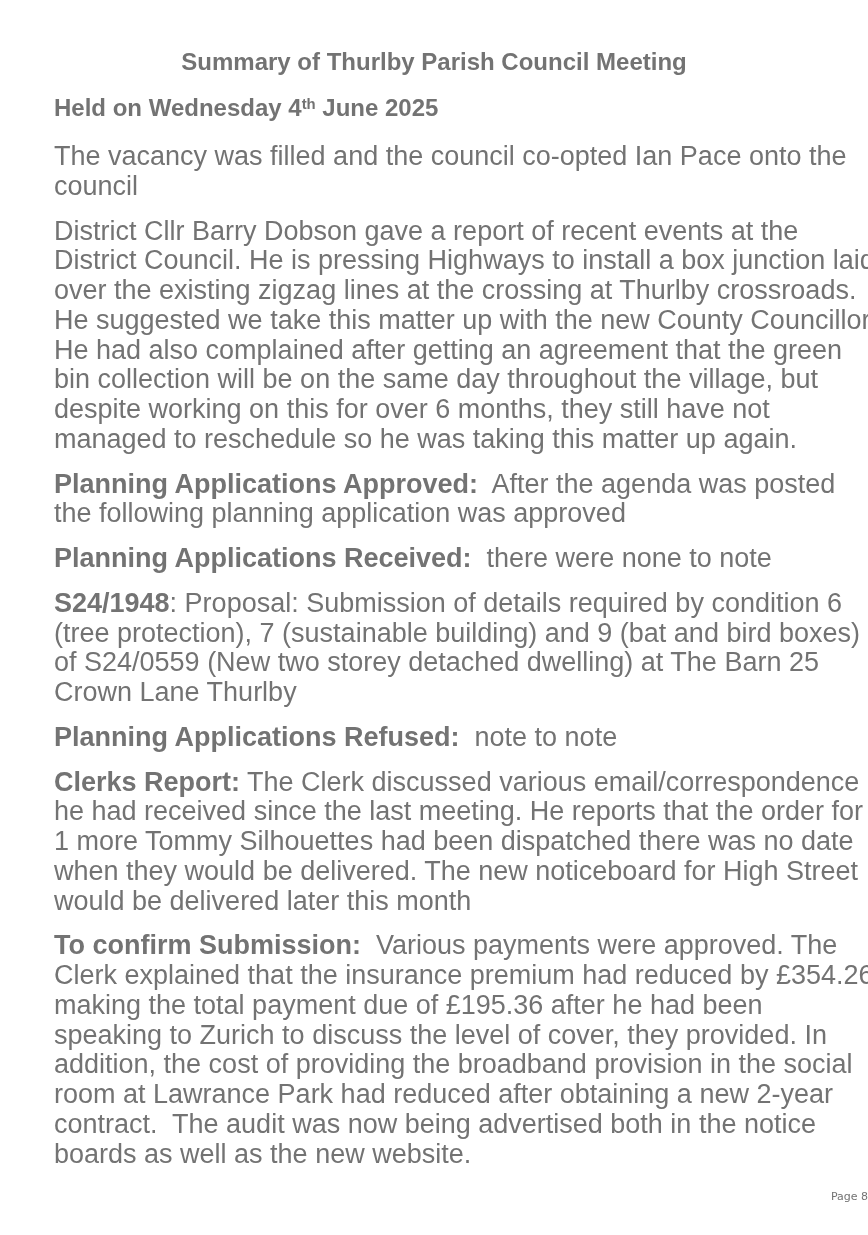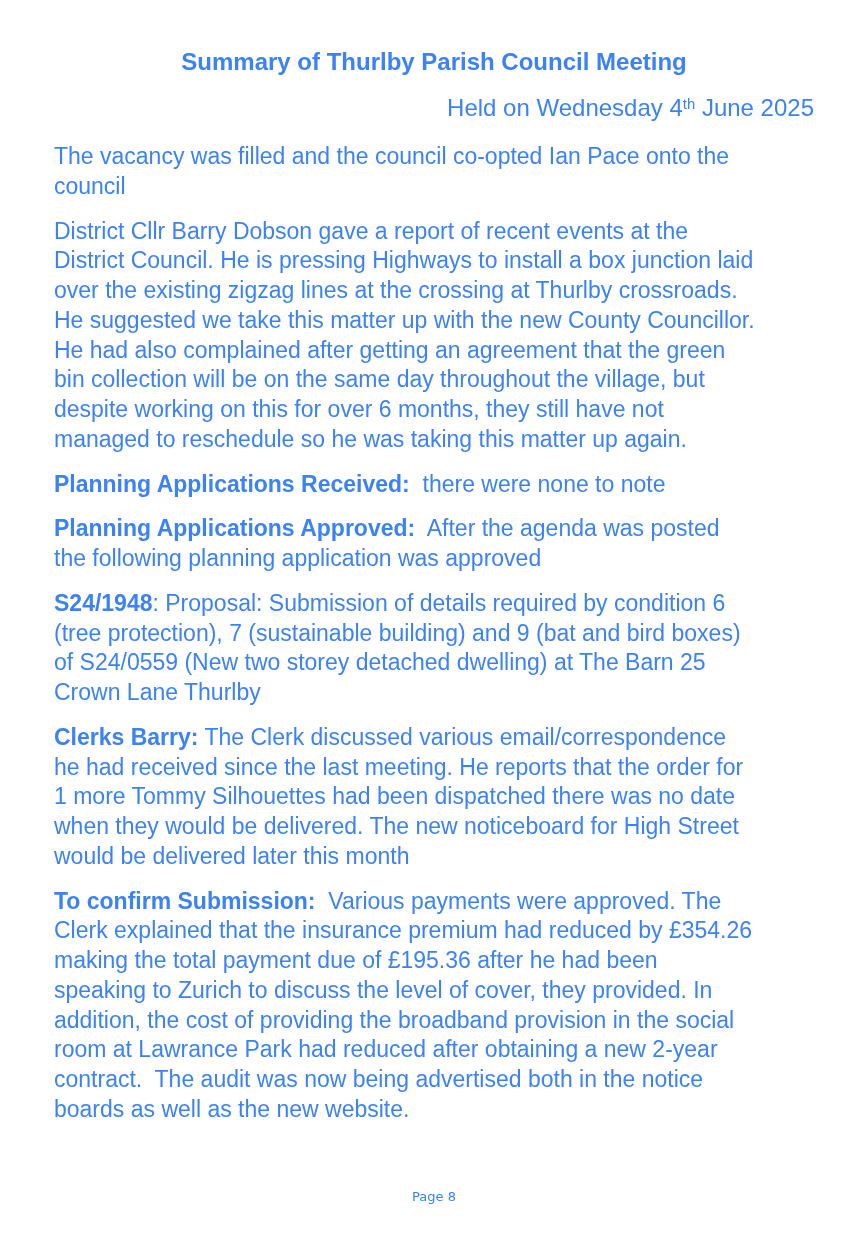--- a/index.html
+++ b/index.html
@@ -5,63 +5,63 @@
   html, body {
     margin: 0;
     padding: 0;
     background: #ffffff;
   }
   .page {
     position: relative;
     width: 868px;
     height: 1235px;
     background: #ffffff;
-    color: #3b82f6;
+    color: #737373;
     overflow: hidden;
     font-family: "Liberation Sans", sans-serif;
     box-sizing: border-box;
     padding: 47px 54px 0 54px;
   }
   .doc-title {
     font-size: 24px;
     font-weight: bold;
     line-height: 30px;
     text-align: center;
     margin: 0 0 16px 0;
   }
   .doc-subtitle {
     font-size: 24px;
-    font-weight: normal;
+    font-weight: bold;
     line-height: 30px;
-    text-align: right;
+    text-align: left;
     margin: 0 0 16px 0;
   }
   .doc-subtitle .sup {
     font-size: 62%;
     position: relative;
     top: -0.45em;
   }
   .para {
-    font-size: 23px;
+    font-size: 27px;
     line-height: 29.75px;
     margin: 0 0 15px 0;
     white-space: pre;
     letter-spacing: 0;
   }
   .para b {
     font-weight: bold;
   }
   .page-footer {
     position: absolute;
     top: 1186px;
     left: 0;
     width: 100%;
-    text-align: center;
+    text-align: right;
     font-family: "DejaVu Sans", sans-serif;
-    font-size: 13px;
+    font-size: 11px;
     line-height: 22px;
   }
 </style>
 </head>
 <body>
 
 <div class="page">
 
   <h1 class="doc-title">Summary of Thurlby Parish Council Meeting</h1>
 
@@ -72,32 +72,33 @@
 
   <p class="para"><b></b><span>District Cllr Barry Dobson gave a report of recent events at the
 District Council. He is pressing Highways to install a box junction laid
 over the existing zigzag lines at the crossing at Thurlby crossroads.
 He suggested we take this matter up with the new County Councillor.
 He had also complained after getting an agreement that the green
 bin collection will be on the same day throughout the village, but
 despite working on this for over 6 months, they still have not
 managed to reschedule so he was taking this matter up again.</span></p>
 
-  <p class="para"><b>Planning Applications Received:</b><span>  there were none to note</span></p>
-
   <p class="para"><b>Planning Applications Approved:</b><span>  After the agenda was posted
 the following planning application was approved</span></p>
+
+  <p class="para"><b>Planning Applications Received:</b><span>  there were none to note</span></p>
 
   <p class="para"><b>S24/1948</b><span>: Proposal: Submission of details required by condition 6
 (tree protection), 7 (sustainable building) and 9 (bat and bird boxes)
 of S24/0559 (New two storey detached dwelling) at The Barn 25
 Crown Lane Thurlby</span></p>
 
+  <p class="para"><b>Planning Applications Refused:</b><span>  note to note</span></p>
 
-  <p class="para"><b>Clerks Barry:</b><span> The Clerk discussed various email/correspondence
+  <p class="para"><b>Clerks Report:</b><span> The Clerk discussed various email/correspondence
 he had received since the last meeting. He reports that the order for
 1 more Tommy Silhouettes had been dispatched there was no date
 when they would be delivered. The new noticeboard for High Street
 would be delivered later this month</span></p>
 
   <p class="para"><b>To confirm Submission:</b><span>  Various payments were approved. The
 Clerk explained that the insurance premium had reduced by £354.26
 making the total payment due of £195.36 after he had been
 speaking to Zurich to discuss the level of cover, they provided. In
 addition, the cost of providing the broadband provision in the social

